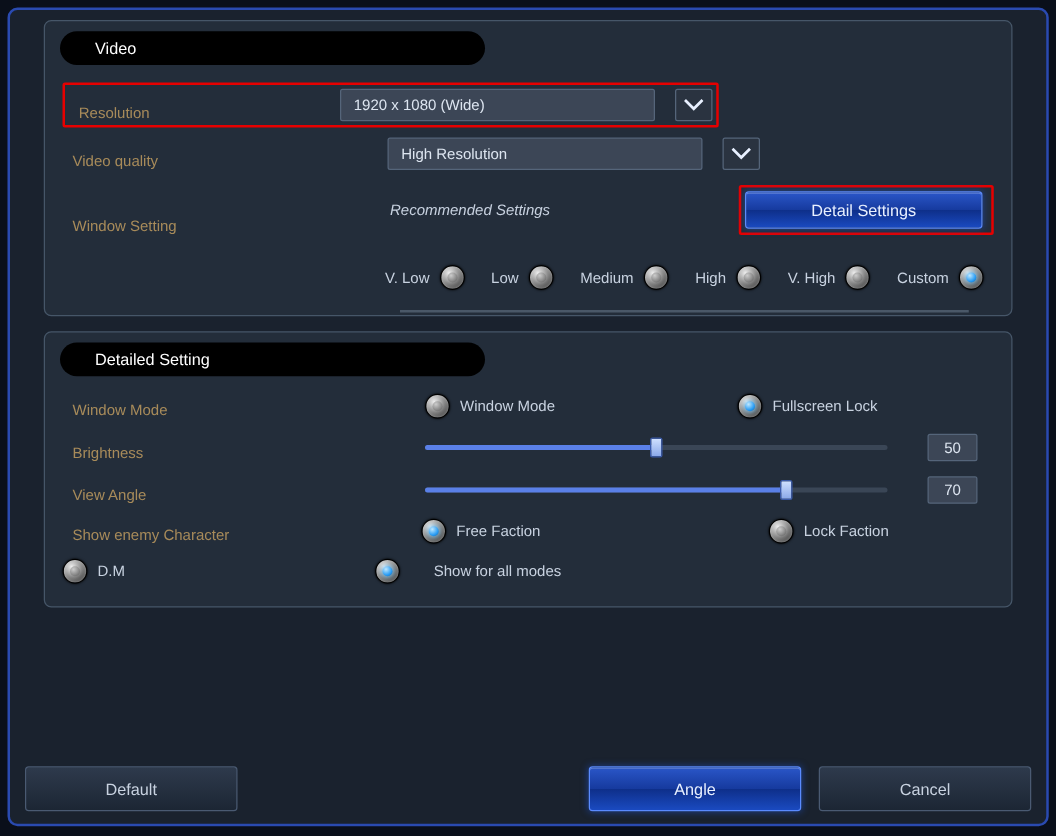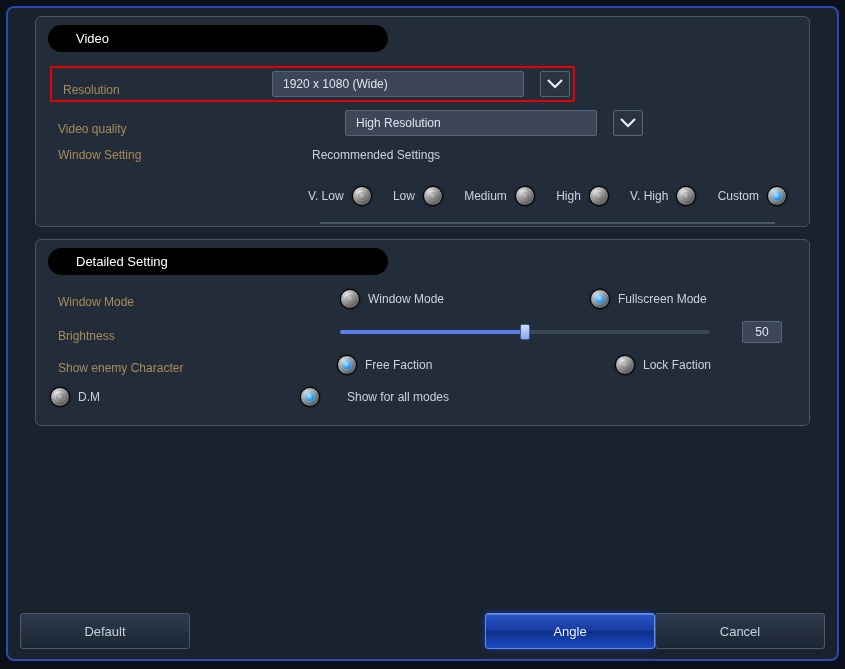--- a/index.html
+++ b/index.html
@@ -57,21 +57,20 @@
   .highlight-red {
     border: 2px solid #e60000;
     padding: 3px;
     border-radius: 2px;
   }
   .select-wrap {
     display: flex;
     align-items: center;
     gap: 16px;
     width: 298px;
-    margin-left: 35px;
   }
   .select-box {
     flex: 1;
     background: #3c4656;
     border: 1px solid #55657a;
     border-radius: 2px;
     padding: 5px 10px;
     color: #dde5f0;
     font-size: 12px;
   }
@@ -84,20 +83,21 @@
     display: flex;
     align-items: center;
     justify-content: center;
     cursor: pointer;
   }
   .chev-btn svg { width: 16px; height: 10px; }
   .rec-label {
     color: #c8d2e0;
     font-size: 12px;
     margin-left: 2px;
+    font-style: italic;
   }
   .btn {
     display: inline-flex;
     align-items: center;
     justify-content: center;
     border-radius: 3px;
     cursor: pointer;
     font-size: 13px;
   }
   .btn-blue {
@@ -214,20 +214,21 @@
     border: 1px solid #55657a;
     border-radius: 2px;
     color: #dde5f0;
     font-size: 12px;
     display: flex;
     align-items: center;
     justify-content: center;
   }
   .footer {
     display: flex;
+    gap: 14px;
     position: absolute;
     left: 12px;
     right: 12px;
     bottom: 10px;
     text-align: center;
   }
   .f-btn {
     width: 170px;
     height: 36px;
     border: 1px solid #4a5a72;
@@ -283,20 +284,23 @@
               </svg>
           </div>
         </div>
       </div>
     </div>
 
     <div class="row">
       <div class="label-col">Window Setting</div>
       <div class="ctrl-col">
         <span class="rec-label">Recommended Settings</span>
+        <div class="highlight-red" style="margin-left:auto;">
+          <div class="btn btn-blue detail-btn">Detail Settings</div>
+        </div>
       </div>
     </div>
 
     <div class="quality-bar" id="quality-bar">
         <div class="q-item">
           <span>V. Low</span>
           <div class="radio">
             <div class="dot off"></div>
           </div>
         </div>
@@ -342,37 +346,48 @@
           <div class="radio-row" style="min-width: 180px;">
             <div class="radio">
               <div class="dot off"></div>
             </div>
             <span>Window Mode</span>
           </div>
           <div class="radio-row" style="min-width: 180px;">
             <div class="radio">
               <div class="dot"></div>
             </div>
-            <span>Fullscreen Mode</span>
+            <span>Fullscreen Lock</span>
           </div>
         </div>
     </div>
 
     <div class="row">
       <div class="label-col" style="width:290px;">Brightness</div>
       <div class="slider-wrap">
         <div class="slider">
           <div class="track"></div>
           <div class="fill" id="brightness-fill" style="width: 50%;"></div>
           <div class="thumb" id="brightness-thumb" style="left: 50%;"></div>
         </div>
         <div class="val-box">50</div>
       </div>
     </div>
 
+    <div class="row">
+      <div class="label-col" style="width:290px;">View Angle</div>
+      <div class="slider-wrap">
+        <div class="slider">
+          <div class="track"></div>
+          <div class="fill" id="view-fill" style="width: 78%;"></div>
+          <div class="thumb" id="view-thumb" style="left: 78%;"></div>
+        </div>
+        <div class="val-box">70</div>
+      </div>
+    </div>
 
     <div class="row">
       <div class="label-col" style="width:290px;">Show enemy Character</div>
       <div class="ctrl-col" id="show-char-opts" style="gap:98px;">
           <div class="radio-row" style="min-width: 180px;">
             <div class="radio">
               <div class="dot"></div>
             </div>
             <span>Free Faction</span>
           </div>

